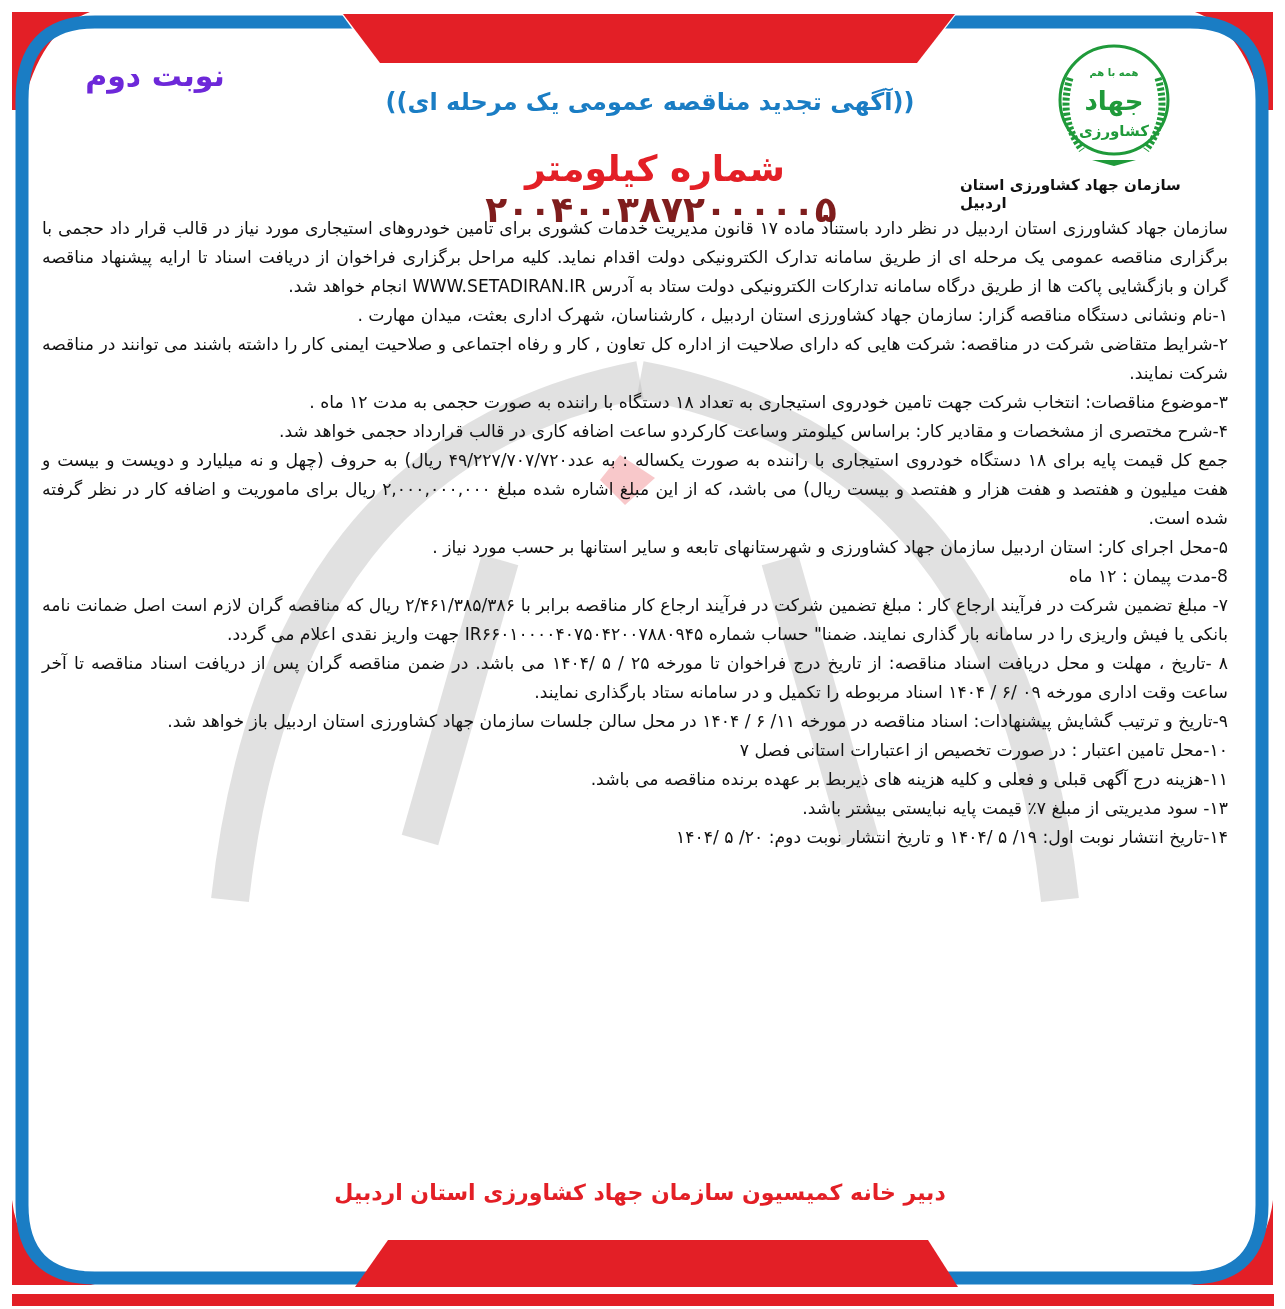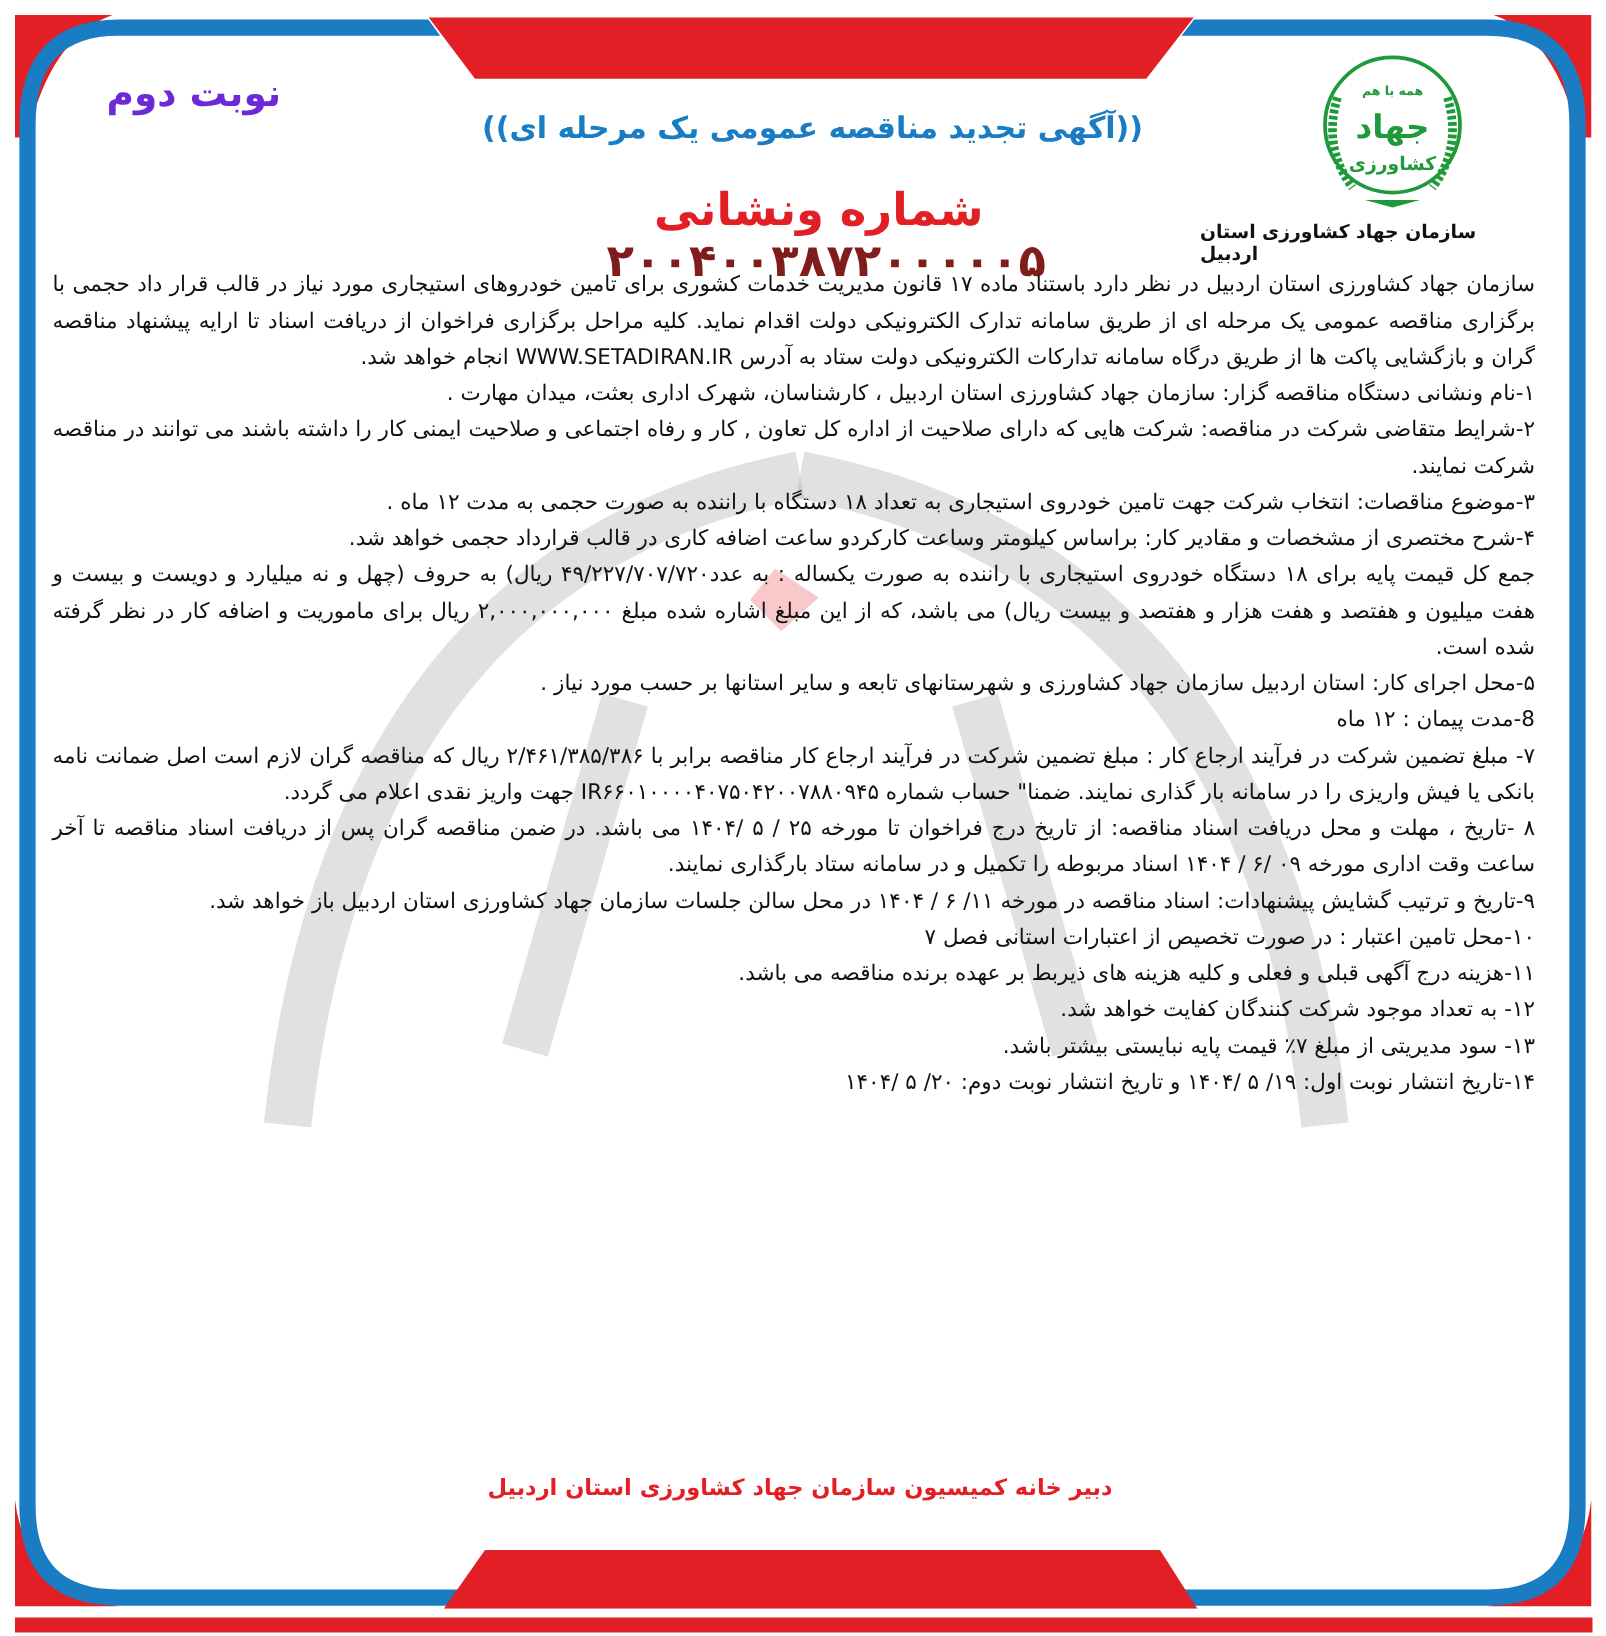--- a/index.html
+++ b/index.html
@@ -34,21 +34,21 @@
       position: absolute; left: 42px; top: 214px; width: 1186px;
       direction: rtl; text-align: justify; color: #111;
       font-size: 17.2px; font-weight: normal; line-height: 29px;
     }
     .body-text p { margin: 0; }
     .intro { text-align-last: right; }
     .item { text-align-last: right; }
 
     .footer-sign {
       position: absolute; left: 240px; top: 1180px; width: 800px; text-align: center;
-      direction: rtl; font-size: 18px; font-weight: bold; color: #e31f26;
+      direction: rtl; font-size: 22px; font-weight: bold; color: #e31f26;
     }
   </style>
 </head>
 <body>
 
 <svg class="frame-svg" width="1285" height="1309" viewBox="0 0 1285 1309">
 
   <path d="M12,12 L90,12 Q40,30 22,110 L12,110 Z" fill="#e31f26"></path>
   <path d="M1273,12 L1195,12 Q1245,30 1263,110 L1273,110 Z" fill="#e31f26"></path>
   <path d="M12,1285 L12,1200 Q20,1270 95,1285 Z" fill="#e31f26"></path>
@@ -87,36 +87,35 @@
   </svg>
 </div>
 
 <div class="org-name">سازمان جهاد کشاورزی استان اردبیل</div>
 
 <div class="round-label">نوبت دوم</div>
 
 <div class="title">((آگهی تجدید مناقصه عمومی یک مرحله ای))</div>
 
 <div class="call-number">
-  <span>شماره ونشانی</span>
+  <span>شماره کیلومتر</span>
   <span class="digits">۲۰۰۴۰۰۳۸۷۲۰۰۰۰۰۵</span>
 </div>
 
 <div class="body-text">
   <p class="intro">سازمان جهاد کشاورزی استان اردبیل در نظر دارد باستناد ماده ۱۷ قانون مدیریت خدمات کشوری برای تامین خودروهای استیجاری مورد نیاز در قالب قرار داد حجمی با برگزاری مناقصه عمومی یک مرحله ای از طریق سامانه تدارک الکترونیکی دولت اقدام نماید. کلیه مراحل برگزاری فراخوان از دریافت اسناد تا ارایه پیشنهاد مناقصه گران و بازگشایی پاکت ها از طریق درگاه سامانه تدارکات الکترونیکی دولت ستاد به آدرس WWW.SETADIRAN.IR انجام خواهد شد.</p>
   <p class="item">۱-نام ونشانی دستگاه مناقصه گزار: سازمان  جهاد کشاورزی استان اردبیل ، کارشناسان، شهرک اداری بعثت، میدان مهارت .</p>
   <p class="item">۲-شرایط متقاضی شرکت در مناقصه: شرکت هایی که دارای صلاحیت از اداره  کل تعاون , کار و رفاه اجتماعی و صلاحیت ایمنی کار را داشته باشند می توانند در مناقصه شرکت نمایند.</p>
   <p class="item">۳-موضوع مناقصات: انتخاب شرکت جهت تامین خودروی استیجاری به تعداد ۱۸ دستگاه با راننده به صورت حجمی به مدت ۱۲ ماه .</p>
   <p class="item">۴-شرح مختصری از مشخصات و مقادیر کار: براساس کیلومتر وساعت کارکردو ساعت اضافه کاری در قالب قرارداد حجمی خواهد شد.</p>
   <p class="item">جمع کل قیمت پایه برای ۱۸ دستگاه خودروی استیجاری با راننده به صورت یکساله : به عدد۴۹/۲۲۷/۷۰۷/۷۲۰ ریال) به حروف (چهل و نه میلیارد و دویست و بیست و هفت میلیون و هفتصد و هفت  هزار و هفتصد و بیست  ریال) می باشد، که از این مبلغ اشاره شده مبلغ ۲,۰۰۰,۰۰۰,۰۰۰ ریال برای ماموریت و اضافه کار در نظر گرفته شده است.</p>
   <p class="item">۵-محل اجرای کار: استان اردبیل سازمان جهاد کشاورزی و شهرستانهای تابعه  و سایر استانها بر حسب مورد نیاز .</p>
   <p class="item">8-مدت پیمان : ۱۲ ماه</p>
   <p class="item">۷- مبلغ تضمین شرکت در فرآیند ارجاع کار : مبلغ تضمین شرکت در فرآیند ارجاع کار مناقصه برابر با  ۲/۴۶۱/۳۸۵/۳۸۶ ریال که مناقصه گران لازم است اصل ضمانت نامه بانکی یا فیش واریزی  را در سامانه بار گذاری نمایند. ضمنا" حساب شماره IR۶۶۰۱۰۰۰۰۴۰۷۵۰۴۲۰۰۷۸۸۰۹۴۵ جهت واریز نقدی اعلام می گردد.</p>
   <p class="item">۸ -تاریخ ، مهلت و محل دریافت اسناد مناقصه: از تاریخ درج فراخوان تا مورخه  ۲۵ / ۵ /۱۴۰۴ می باشد. در ضمن مناقصه گران پس از دریافت اسناد مناقصه تا آخر ساعت وقت اداری مورخه ۰۹ /۶ / ۱۴۰۴ اسناد مربوطه را تکمیل و در سامانه ستاد بارگذاری نمایند.</p>
   <p class="item">۹-تاریخ و ترتیب گشایش پیشنهادات:  اسناد مناقصه در مورخه  ۱۱/  ۶ / ۱۴۰۴ در محل سالن جلسات سازمان جهاد کشاورزی استان اردبیل باز خواهد شد.</p>
   <p class="item">۱۰-محل تامین اعتبار : در صورت تخصیص از اعتبارات استانی فصل ۷</p>
   <p class="item">۱۱-هزینه درج آگهی قبلی و فعلی و کلیه هزینه های ذیربط بر عهده برنده مناقصه می باشد.</p>
-  <p class="item">۱۲- به تعداد موجود شرکت کنندگان کفایت خواهد شد.</p>
   <p class="item">۱۳- سود مدیریتی از مبلغ ۷٪ قیمت پایه نبایستی بیشتر باشد.</p>
   <p class="item">۱۴-تاریخ انتشار نوبت اول:  ۱۹/ ۵ /۱۴۰۴  و تاریخ انتشار نوبت دوم: ۲۰/ ۵ /۱۴۰۴</p>
 </div>
 
 <div class="footer-sign">دبیر خانه کمیسیون سازمان جهاد کشاورزی استان اردبیل</div>
 
 </body></html>

